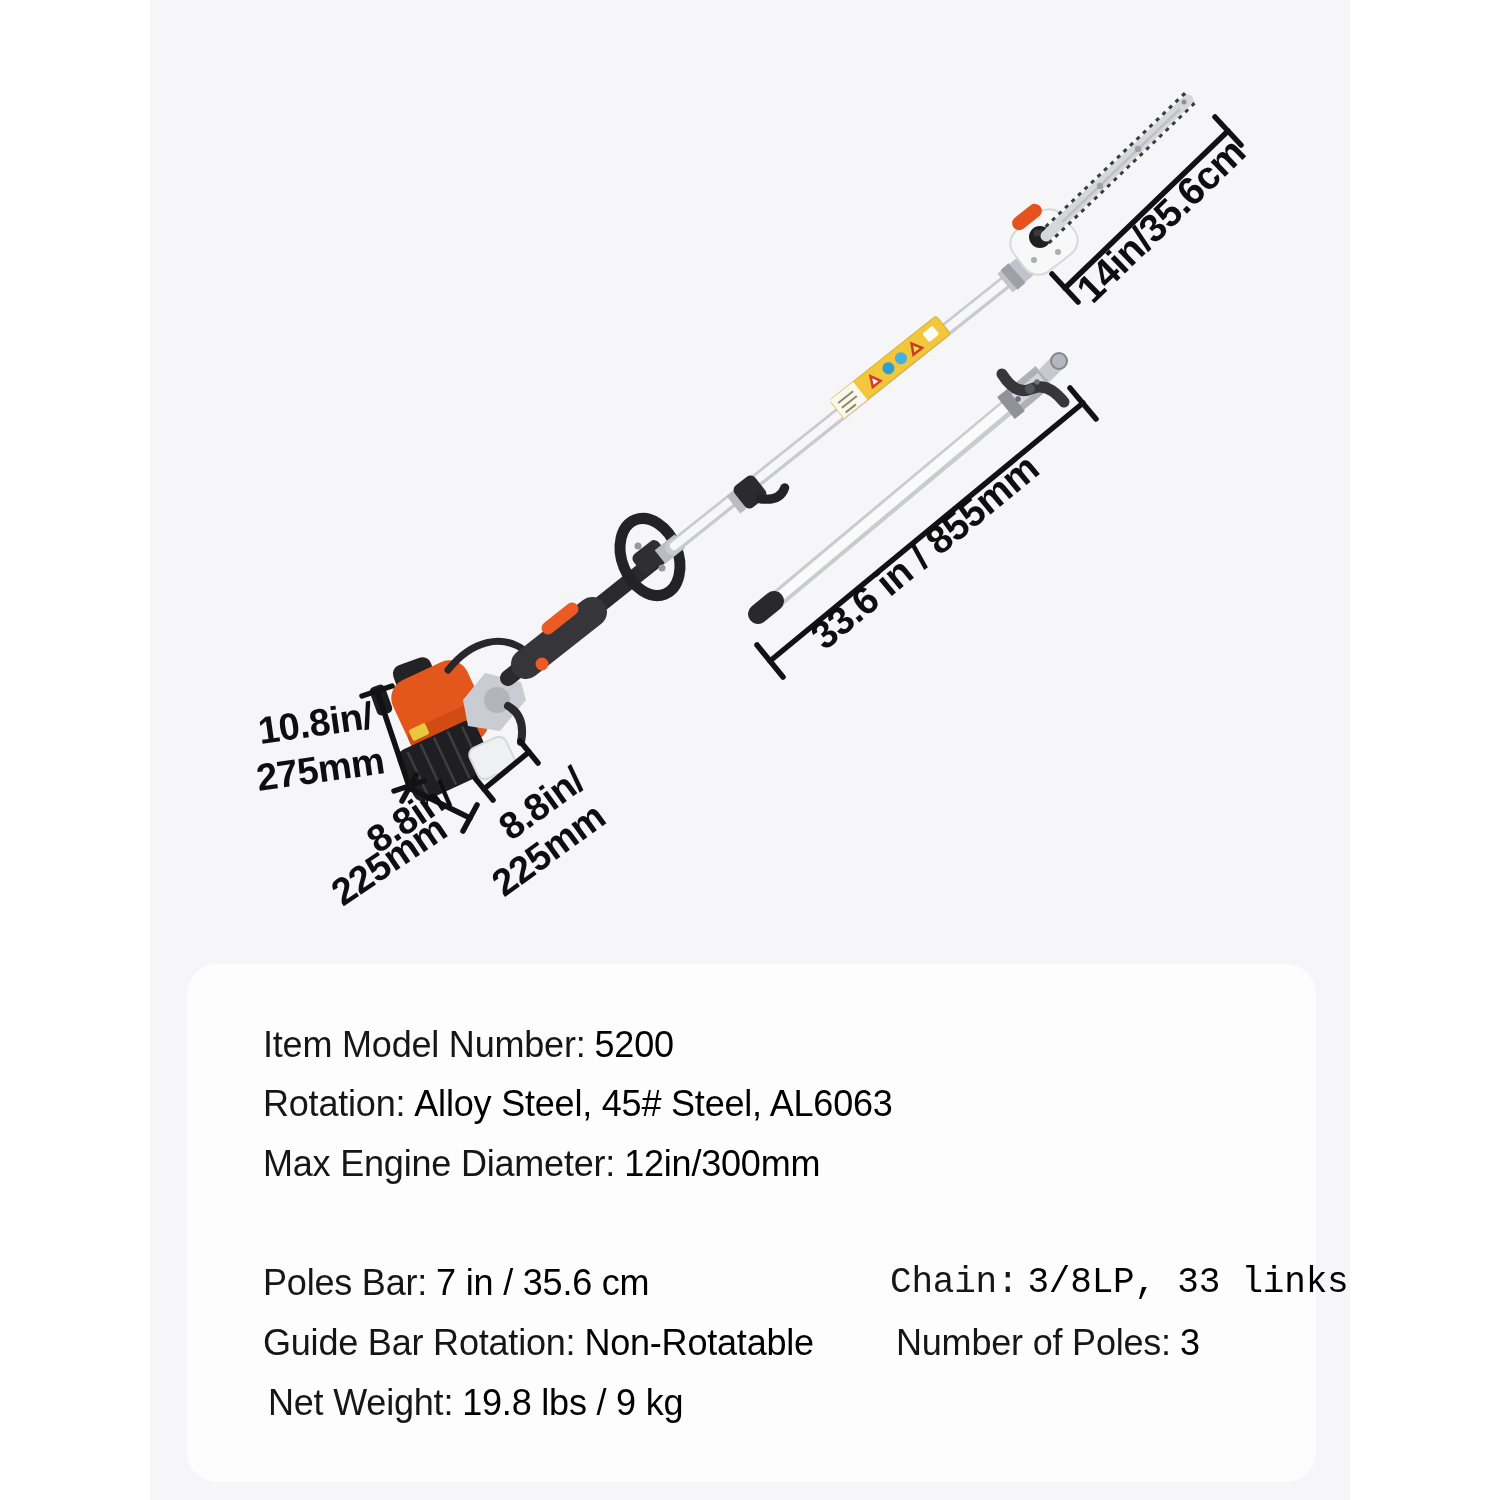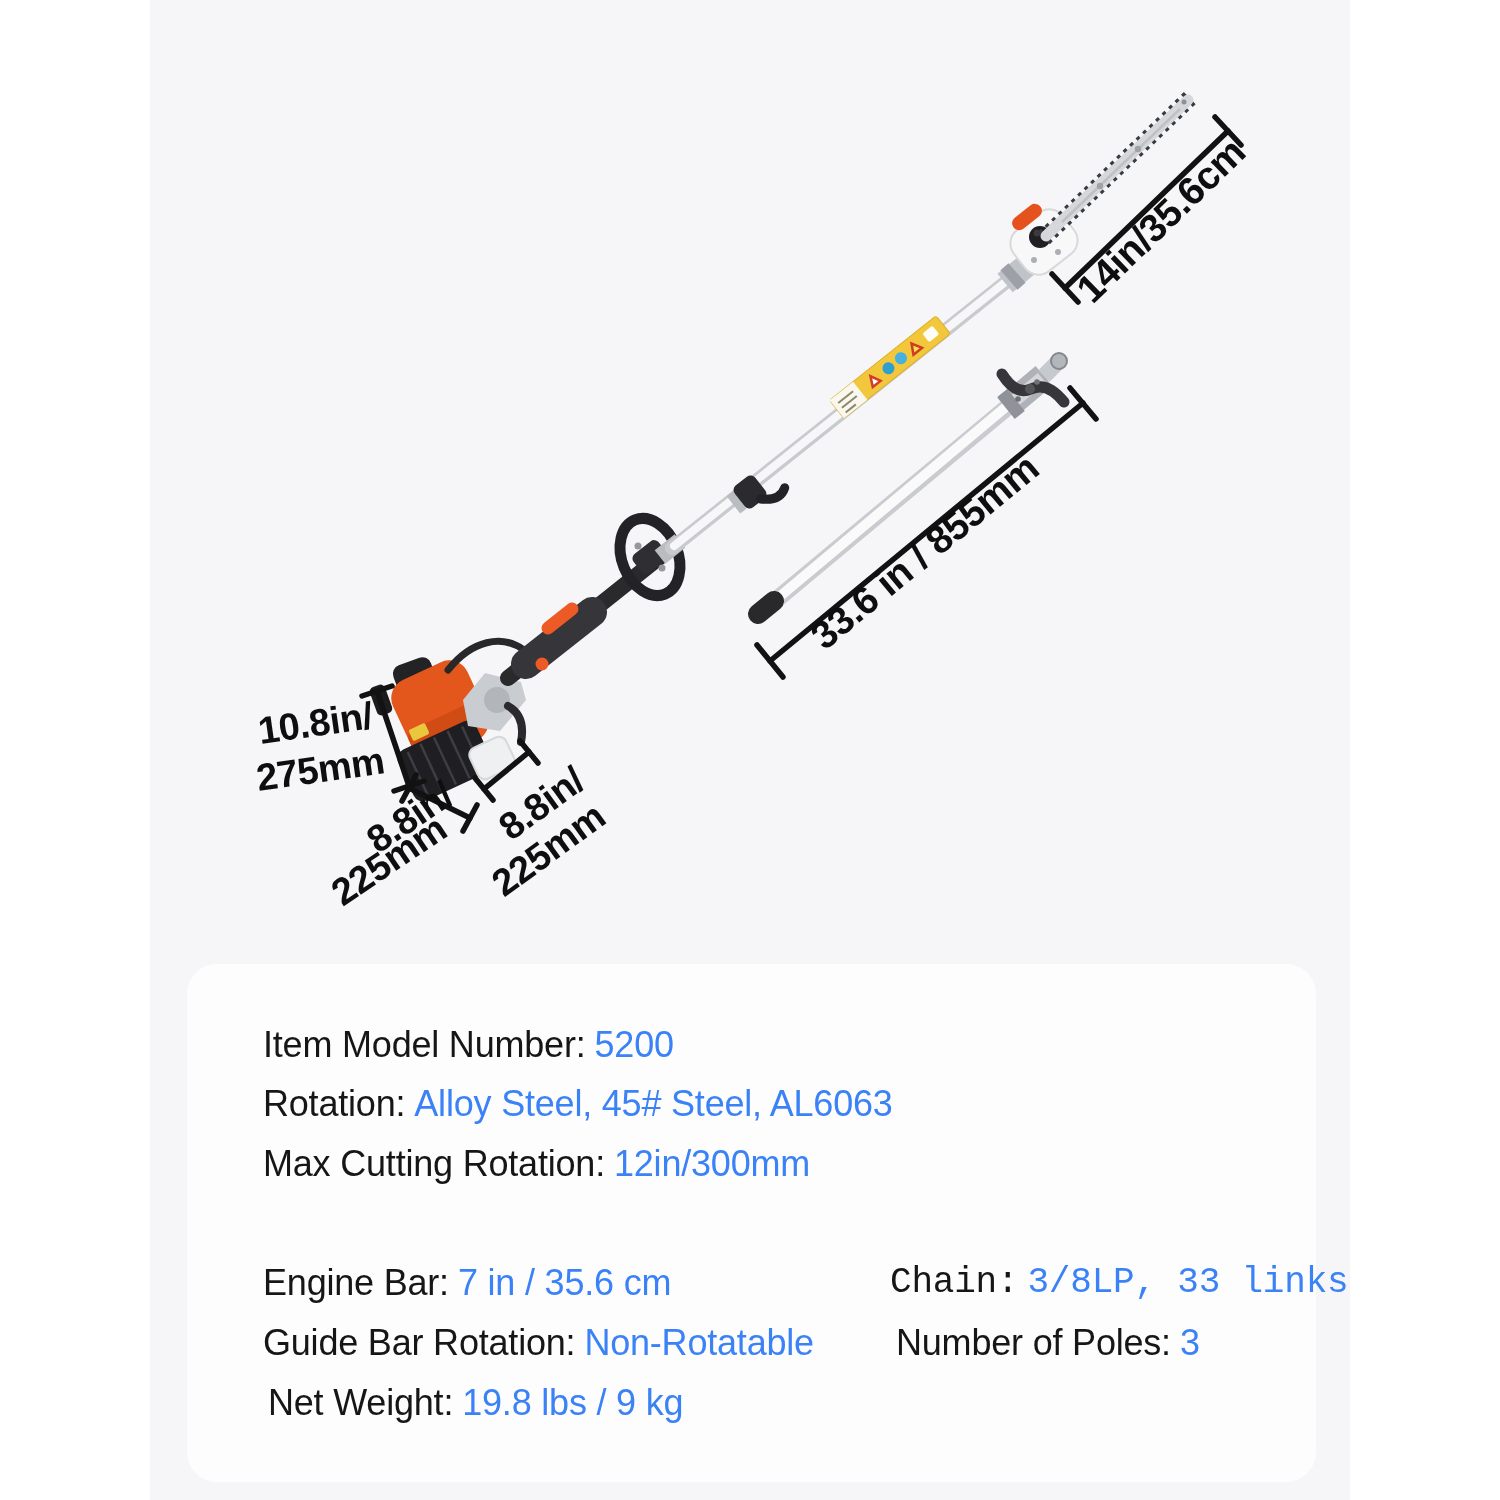--- a/index.html
+++ b/index.html
@@ -14,21 +14,21 @@
   }
   .product-svg{position:absolute;left:0;top:0;width:1500px;height:1500px;}
   .spec-panel{
     position:absolute;left:187px;top:964px;width:1129px;height:518px;
     background:#fdfdfe;border-radius:30px;
   }
   .spec-row{
     position:absolute;left:76px;height:46px;line-height:46px;
     font-size:36px;color:#161616;white-space:nowrap;letter-spacing:-0.2px;
   }
-  .spec-row .val{color:#3b82f6;margin-left:9px;}
+  .spec-row .val{color:#000000;margin-left:9px;}
   .pair2{position:absolute;top:0;}
   .dim-text{
     font-family:"Liberation Sans", sans-serif;font-weight:bold;
     fill:#0e0e0e;letter-spacing:-0.5px;
   }
 </style>
 </head>
 <body>
 
 <div class="canvas"></div>
@@ -179,24 +179,24 @@
 </svg>
 
 <div class="spec-panel">
   <div class="spec-row" style="top:58px;">
     <span>Item Model Number:</span><span class="val">5200</span>
   </div>
   <div class="spec-row" style="top:117px;">
     <span>Rotation:</span><span class="val">Alloy Steel, 45# Steel, AL6063</span>
   </div>
   <div class="spec-row" style="top:177px;">
-    <span>Max Cutting Rotation:</span><span class="val">12in/300mm</span>
+    <span>Max Engine Diameter:</span><span class="val">12in/300mm</span>
   </div>
   <div class="spec-row" style="top:296px;">
-    <span>Engine Bar:</span><span class="val">7 in / 35.6 cm</span>
+    <span>Poles Bar:</span><span class="val">7 in / 35.6 cm</span>
     <span class="pair2" style="left:627px;font-family:Liberation Mono, monospace;">
       <span>Chain:</span><span class="val">3/8LP, 33 links</span>
     </span>
   </div>
   <div class="spec-row" style="top:356px;">
     <span>Guide Bar Rotation:</span><span class="val">Non-Rotatable</span>
     <span class="pair2" style="left:633px;">
       <span>Number of Poles:</span><span class="val">3</span>
     </span>
   </div>

